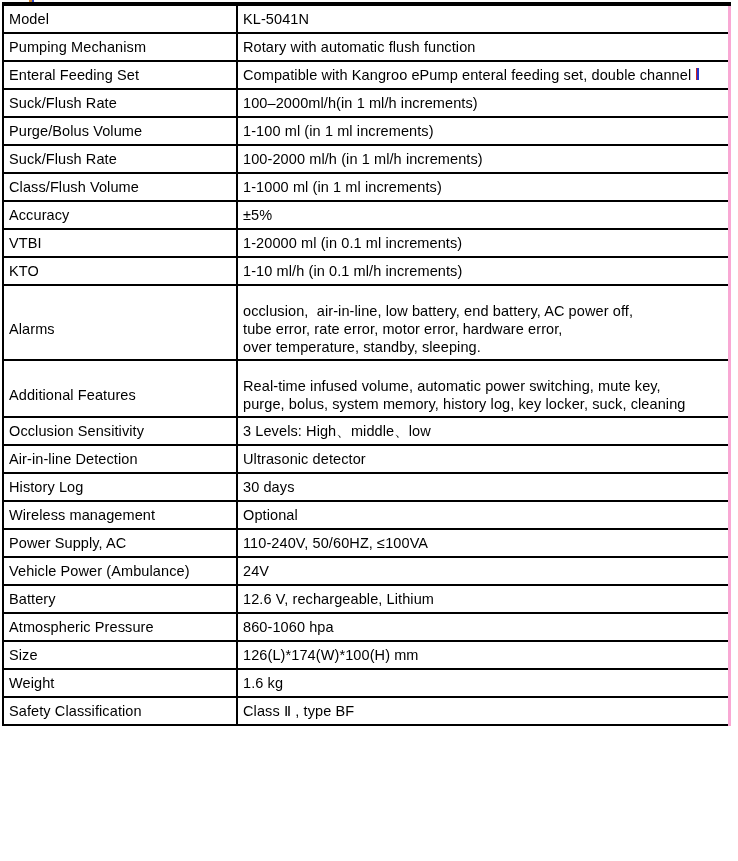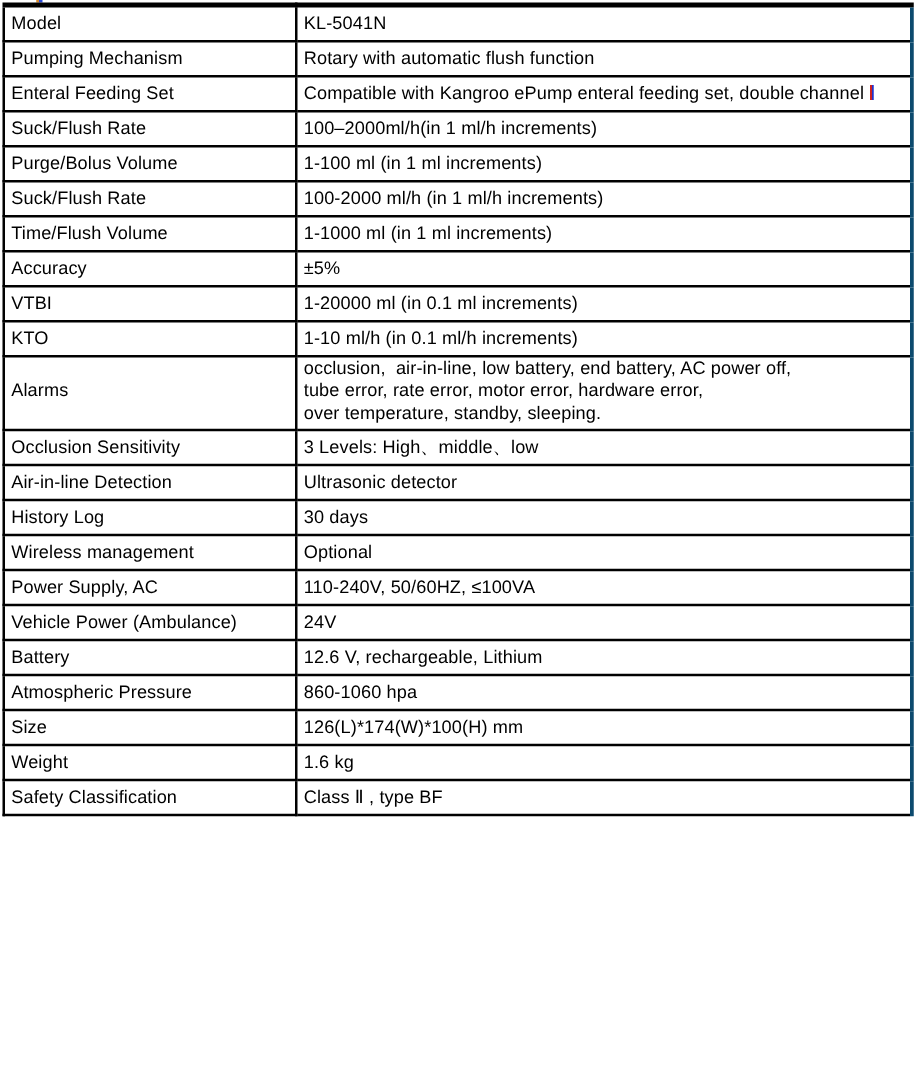--- a/index.html
+++ b/index.html
@@ -34,26 +34,26 @@
     overflow: hidden;
     white-space: pre-wrap;
     letter-spacing: 0.1px;
   }
   .spec-table td.label-cell {
     border-left: 2px solid #000;
     border-right: 2px solid #000;
     margin-left: 32px;
   }
   .spec-table td.value-cell {
-    border-right: 3px solid #0c4a6e;
+    border-right: 3px solid #f9a8d4;
     position: relative;
     margin-top: 20px;
   }
   .spec-table tr.std td { height: 23px; }
-  .spec-table tr.tall td { vertical-align: middle; padding-top: 0; padding-bottom: 3px; }
+  .spec-table tr.tall td { vertical-align: middle; padding-top: 16px; padding-bottom: 3px; }
   
   .title-fragment {
     position: absolute;
     left: 29px;
     top: 0;
     width: 5px;
     height: 2px;
     background: linear-gradient(to right, #d98b2b 50%, #2b4bd9 50%);
   }
   
@@ -95,40 +95,45 @@
   </tr>
       <tr class="std">
     <td class="label-cell">Purge/Bolus Volume</td>
     <td class="value-cell">1-100 ml (in 1 ml increments)</td>
   </tr>
       <tr class="std">
     <td class="label-cell">Suck/Flush Rate</td>
     <td class="value-cell">100-2000 ml/h (in 1 ml/h increments)</td>
   </tr>
       <tr class="std">
-    <td class="label-cell">Time/Flush Volume</td>
+    <td class="label-cell">Class/Flush Volume</td>
     <td class="value-cell">1-1000 ml (in 1 ml increments)</td>
   </tr>
       <tr class="std">
     <td class="label-cell">Accuracy</td>
     <td class="value-cell">±5%</td>
   </tr>
       <tr class="std">
     <td class="label-cell">VTBI</td>
     <td class="value-cell">1-20000 ml (in 0.1 ml increments)</td>
   </tr>
       <tr class="std">
     <td class="label-cell">KTO</td>
     <td class="value-cell">1-10 ml/h (in 0.1 ml/h increments)</td>
   </tr>
       <tr class="tall">
     <td class="label-cell">Alarms</td>
     <td class="value-cell">occlusion,  air-in-line, low battery, end battery, AC power off,
 tube error, rate error, motor error, hardware error,
 over temperature, standby, sleeping.</td>
+  </tr>
+      <tr class="tall">
+    <td class="label-cell">Additional Features</td>
+    <td class="value-cell">Real-time infused volume, automatic power switching, mute key,
+purge, bolus, system memory, history log, key locker, suck, cleaning</td>
   </tr>
       <tr class="std">
     <td class="label-cell">Occlusion Sensitivity</td>
     <td class="value-cell">3 Levels: High、middle、low</td>
   </tr>
       <tr class="std">
     <td class="label-cell">Air-in-line Detection</td>
     <td class="value-cell">Ultrasonic detector</td>
   </tr>
       <tr class="std">

